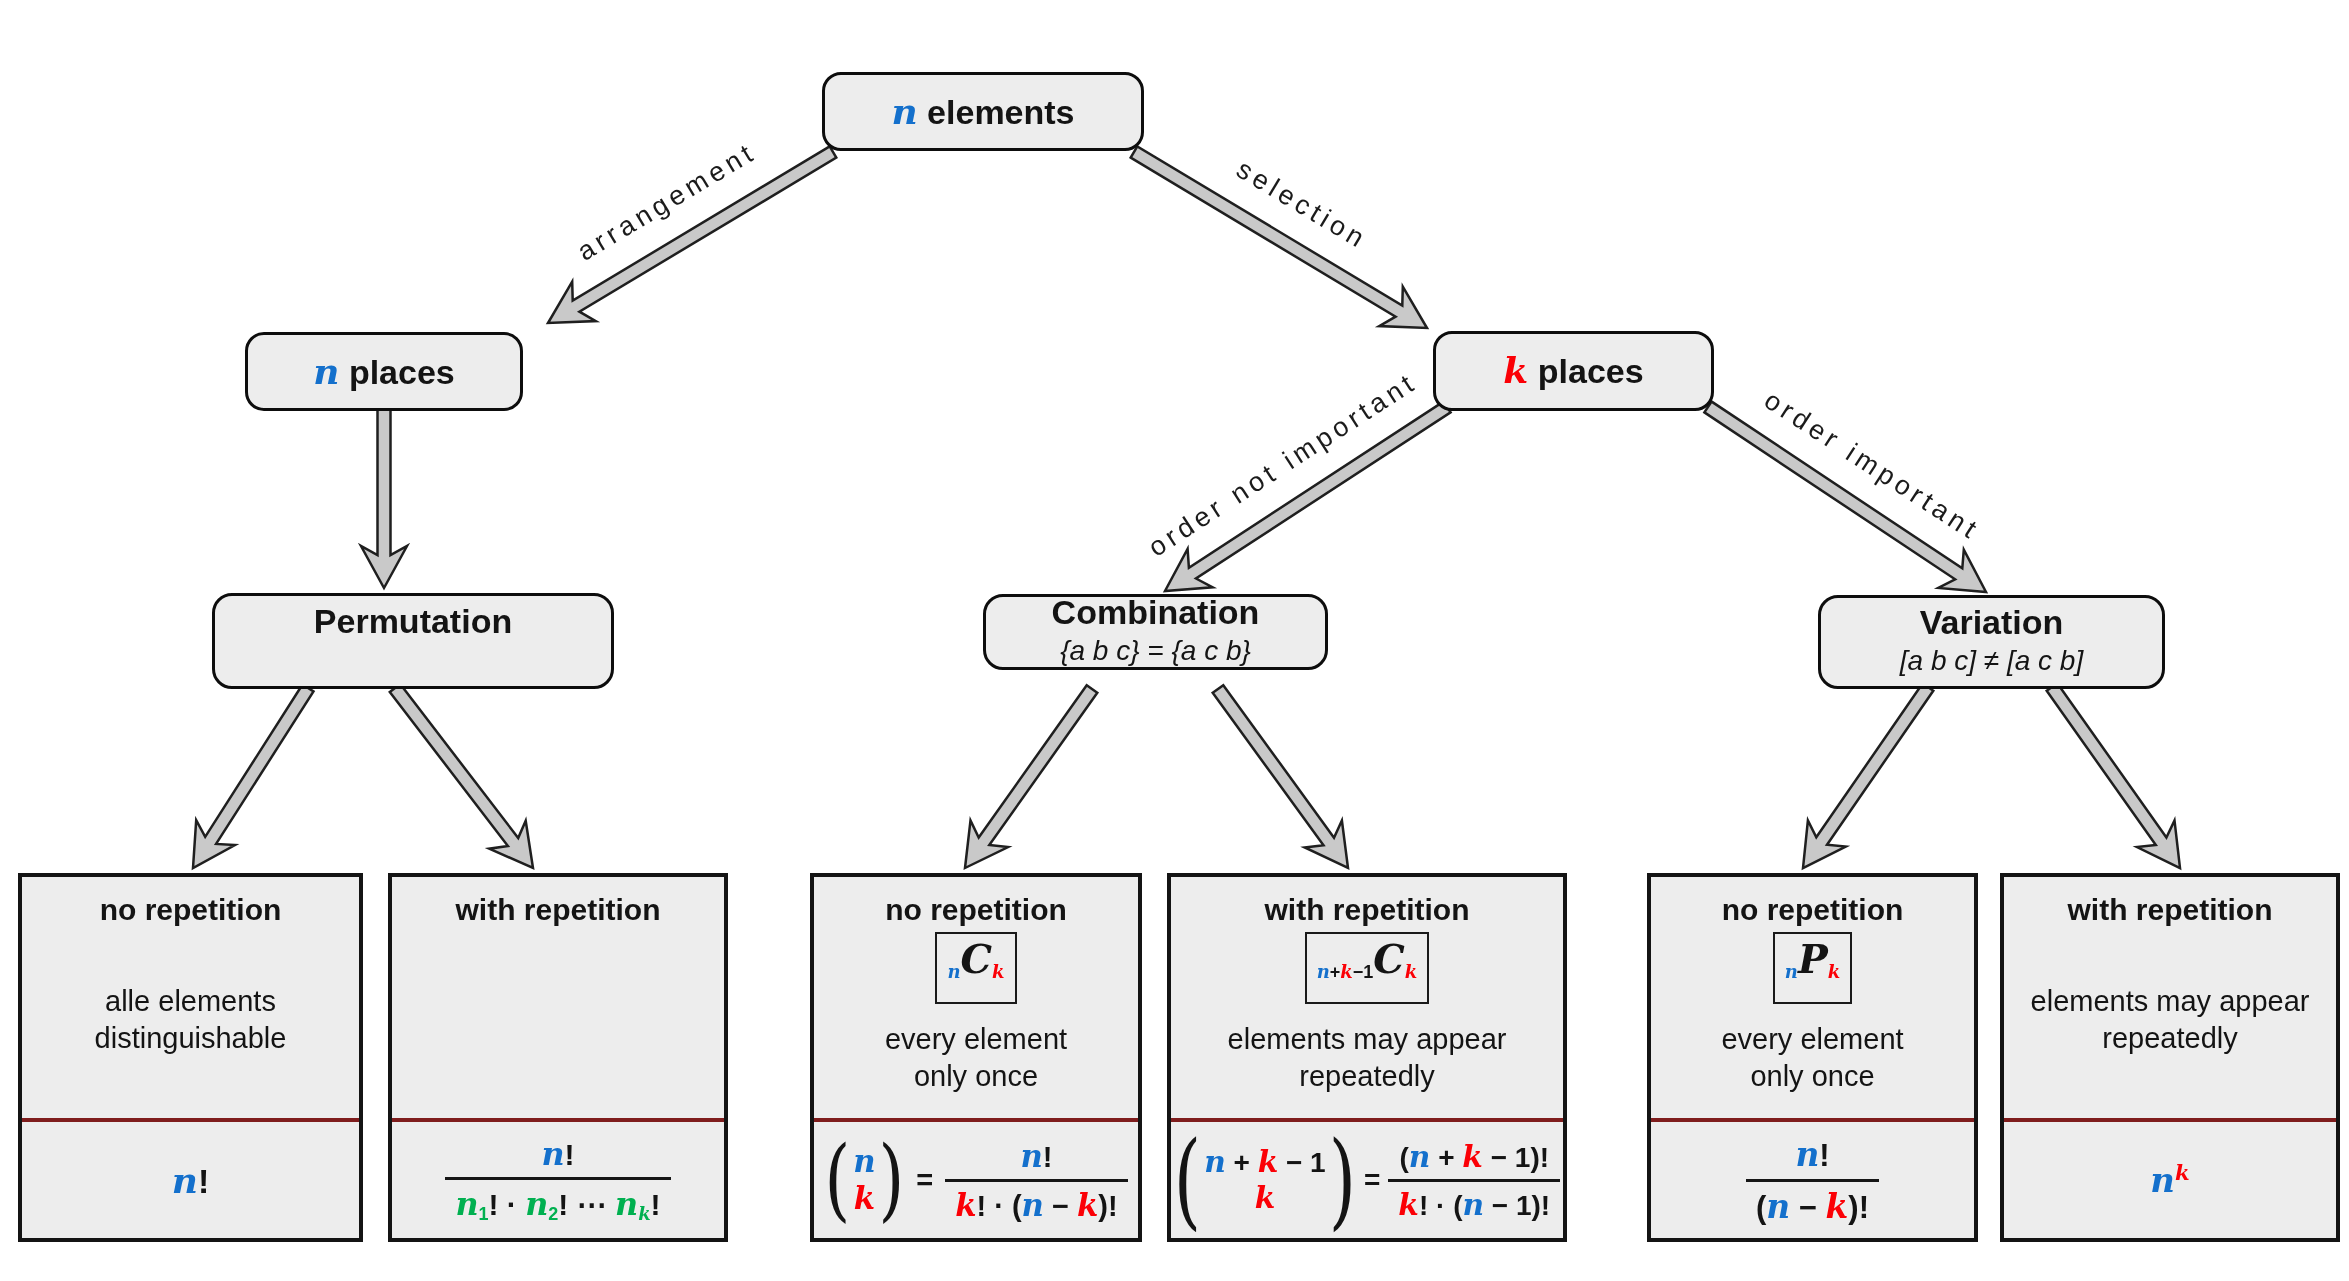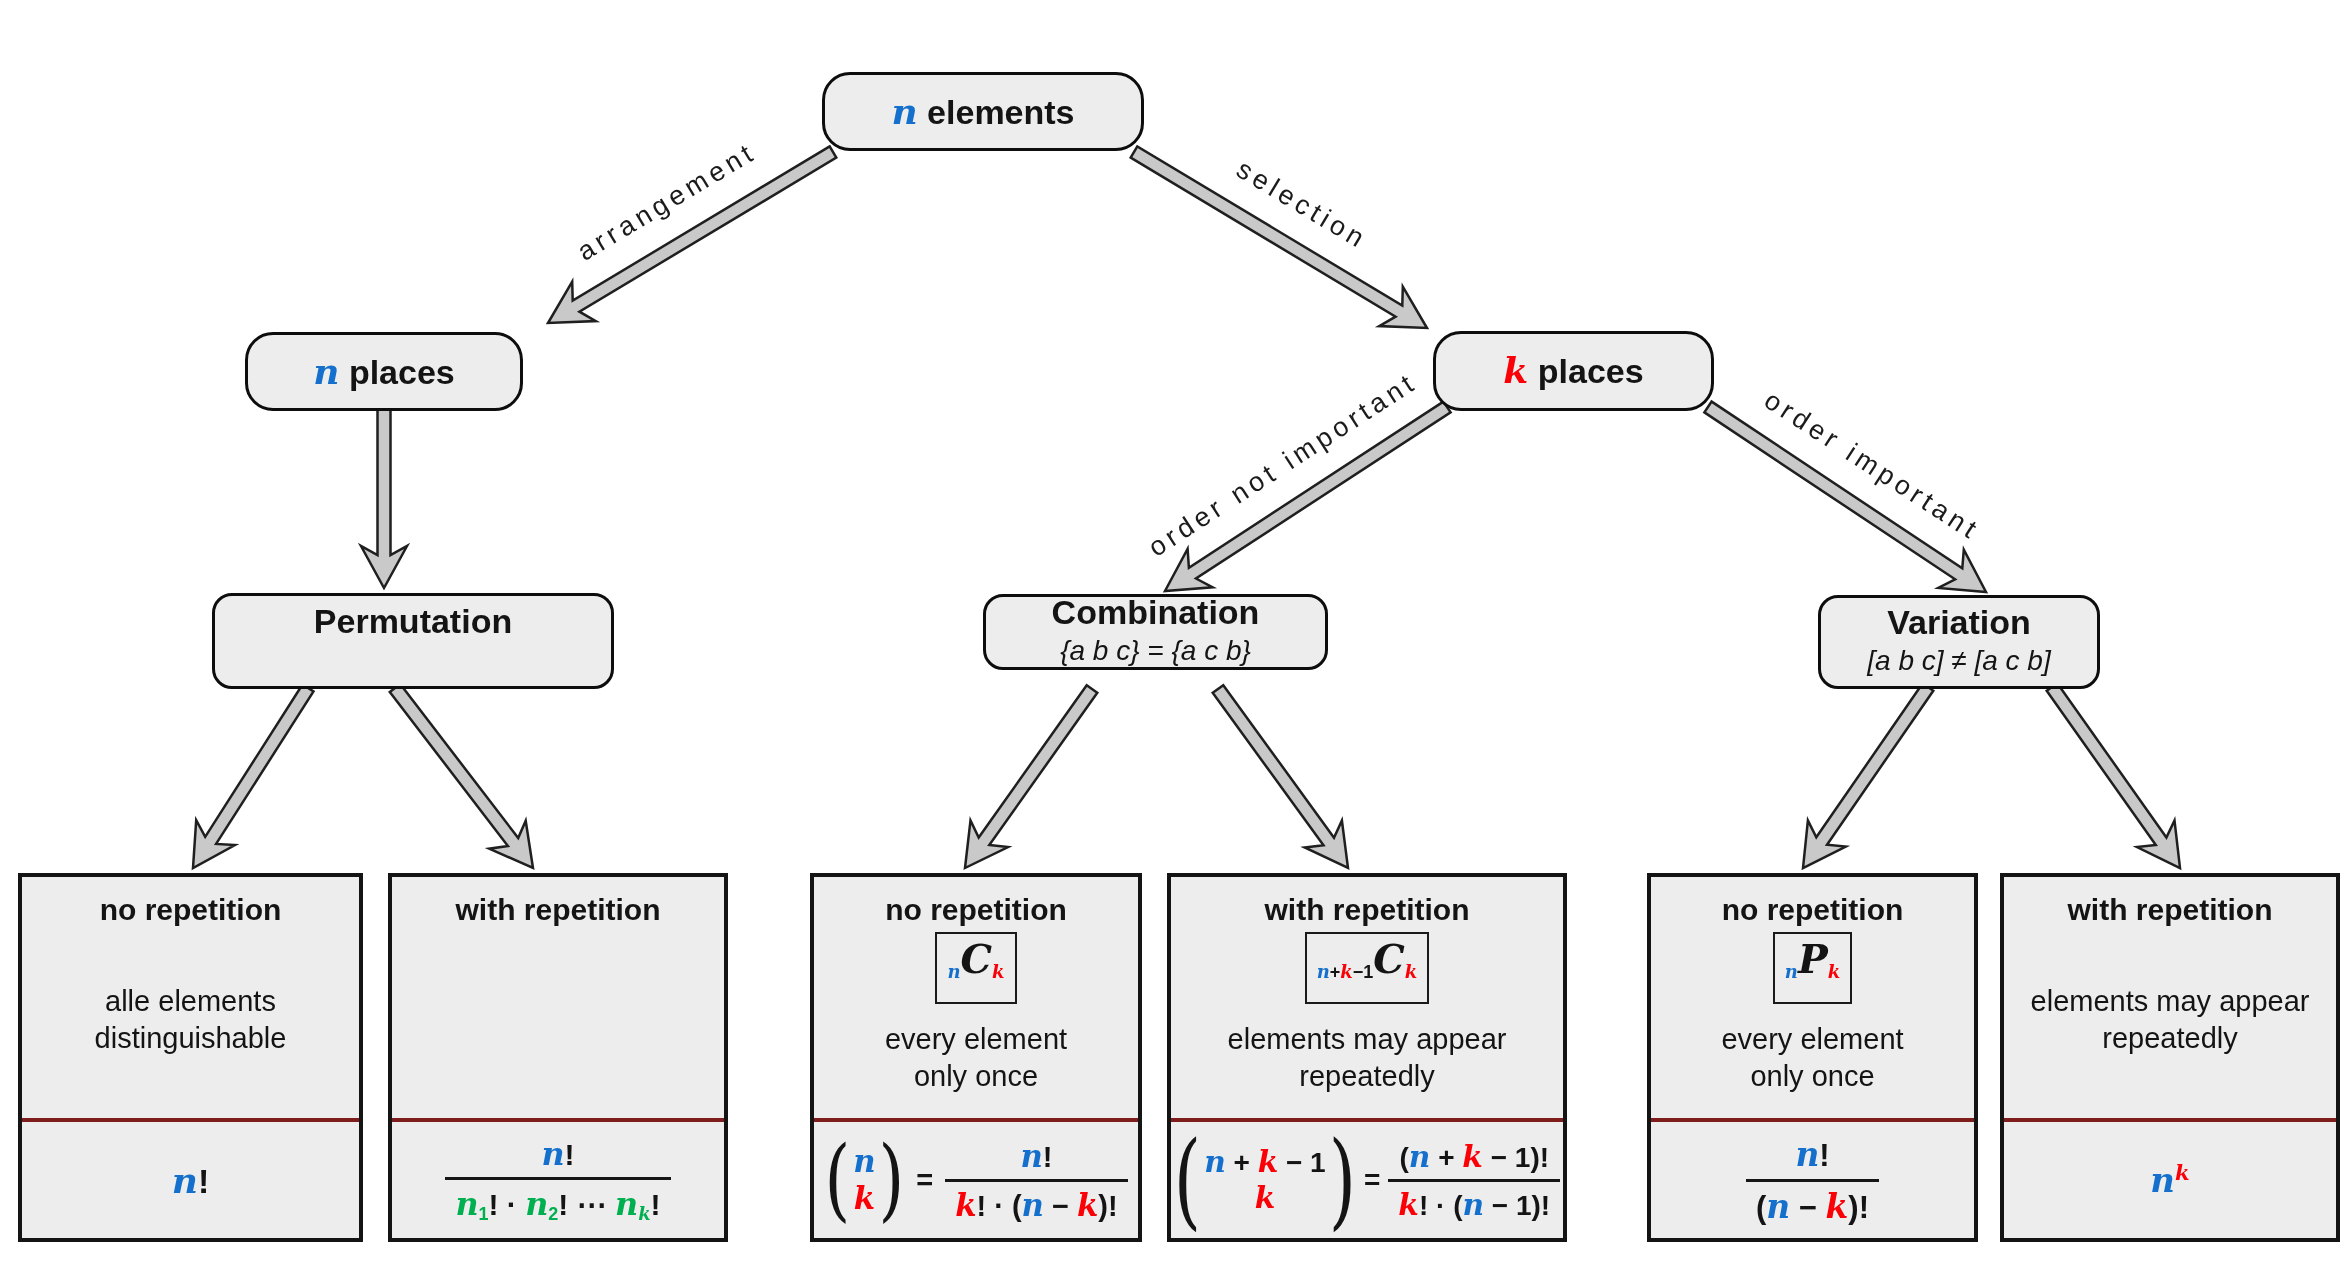--- a/index.html
+++ b/index.html
@@ -3,21 +3,21 @@
 <meta charset="utf-8">
 <style>
   html,body{margin:0;padding:0;background:#fff;}
   .canvas{position:relative;width:2349px;height:1281px;background:#ffffff;
           font-family:"Liberation Sans",sans-serif;color:#141414;overflow:hidden;}
   #arrows{position:absolute;left:0;top:0;}
   #arrows polygon{fill:var(--arrow_fill);stroke:#1f1f1f;stroke-width:2.5;stroke-linejoin:miter;}
 
   
   .node{position:absolute;box-sizing:border-box;background:var(--box_fill);
-        border:3.5px solid #0d0d0d;border-radius:28px;display:flex;flex-direction:column;
+        border:3.5px solid #0d0d0d;border-radius:19px;display:flex;flex-direction:column;
         align-items:center;justify-content:center;}
   .node-title{font-size:34px;font-weight:bold;line-height:1.1;white-space:nowrap;}
   .cat{border-radius:20px;}
   .node-subtitle{font-size:28px;font-family:Liberation Sans, sans-serif;font-style:italic;
                  min-height:38px;line-height:38px;white-space:nowrap;}
 
   
   .edge-label{position:absolute;font-size:27px;letter-spacing:4.5px;color:#1b1b1b;
               white-space:nowrap;transform:translate(-50%,-50%) rotate(var(--rot));}
 
@@ -91,21 +91,21 @@
   </div>
 
   <div class="node cat" style="left:212px;top:593px;width:402px;height:96px">
     <div class="node-title">Permutation</div>
     <div class="node-subtitle"></div>
   </div>
   <div class="node cat" style="left:983px;top:594px;width:345px;height:76px">
     <div class="node-title">Combination</div>
     <div class="node-subtitle">{a b c} = {a c b}</div>
   </div>
-  <div class="node cat" style="left:1818px;top:595px;width:282px;height:94px">
+  <div class="node cat" style="left:1818px;top:595px;width:347px;height:94px">
     <div class="node-title">Variation</div>
     <div class="node-subtitle">[a b c] ≠ [a c b]</div>
   </div>
 
   <div class="rbox" style="left:18px;width:345px">
     <div class="rbox-top">
       <div class="rbox-title">no repetition</div>
       <div class="rbox-desc">
         <div>alle elements</div>
         <div>distinguishable</div>

